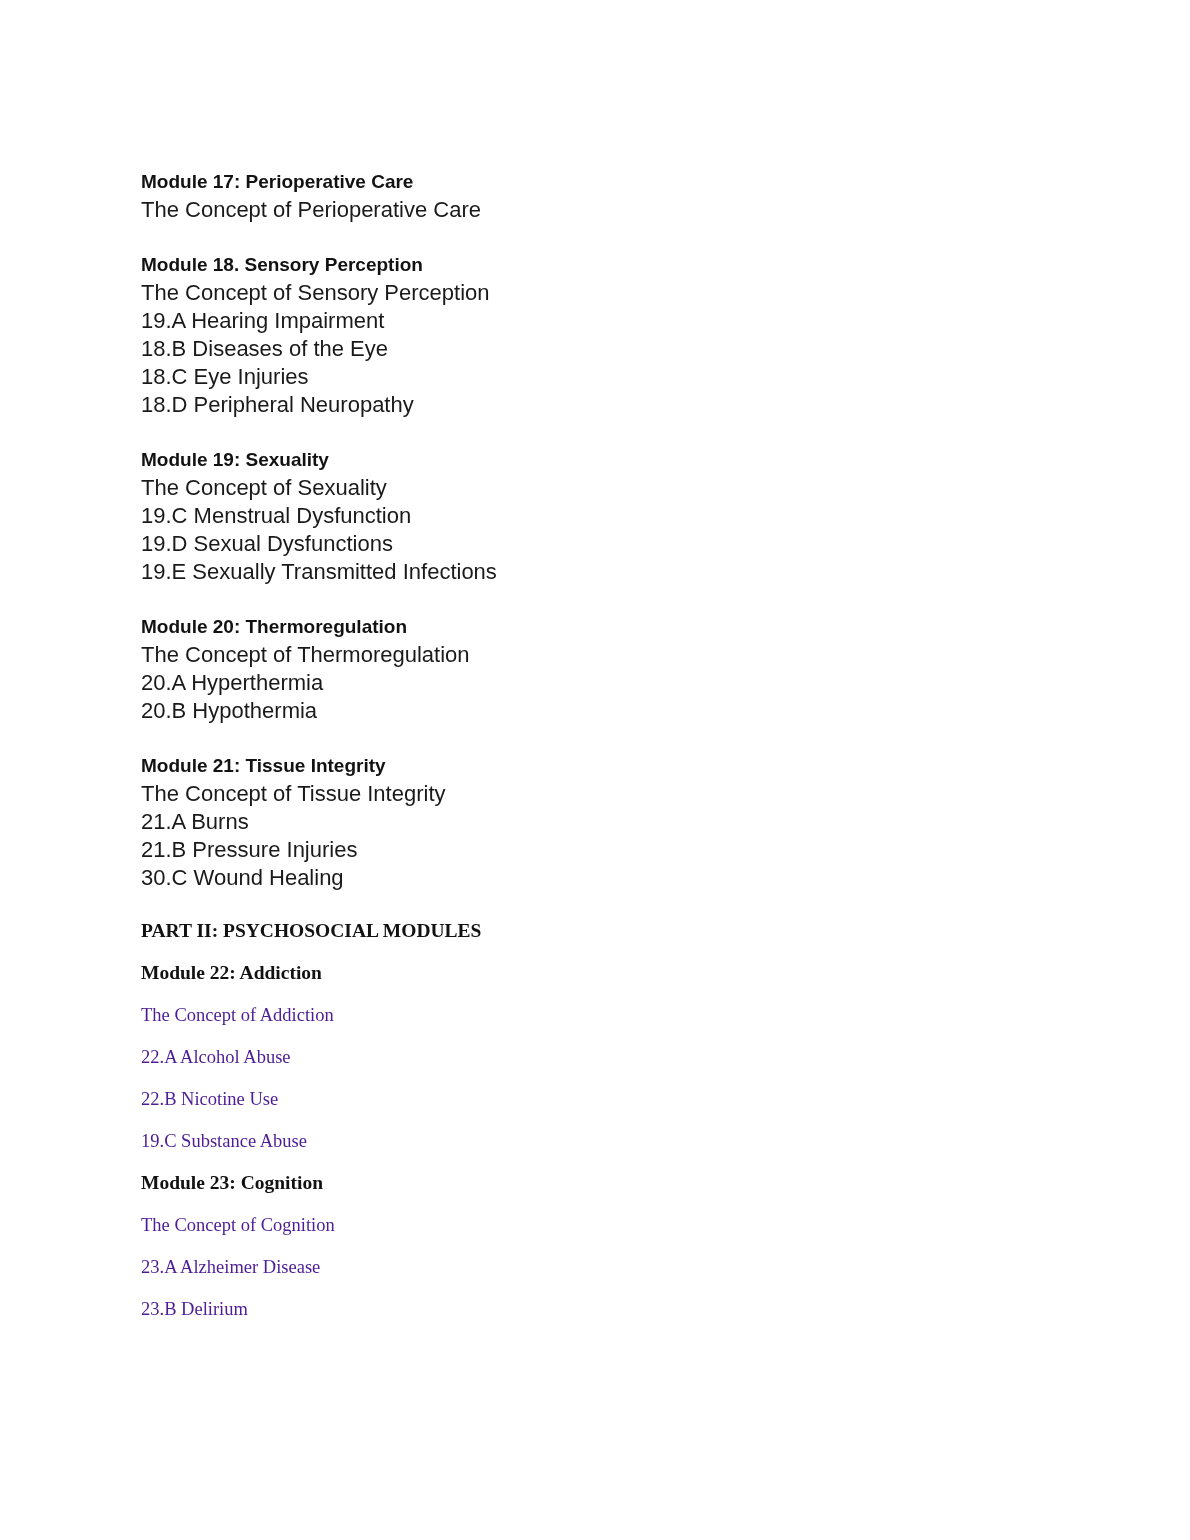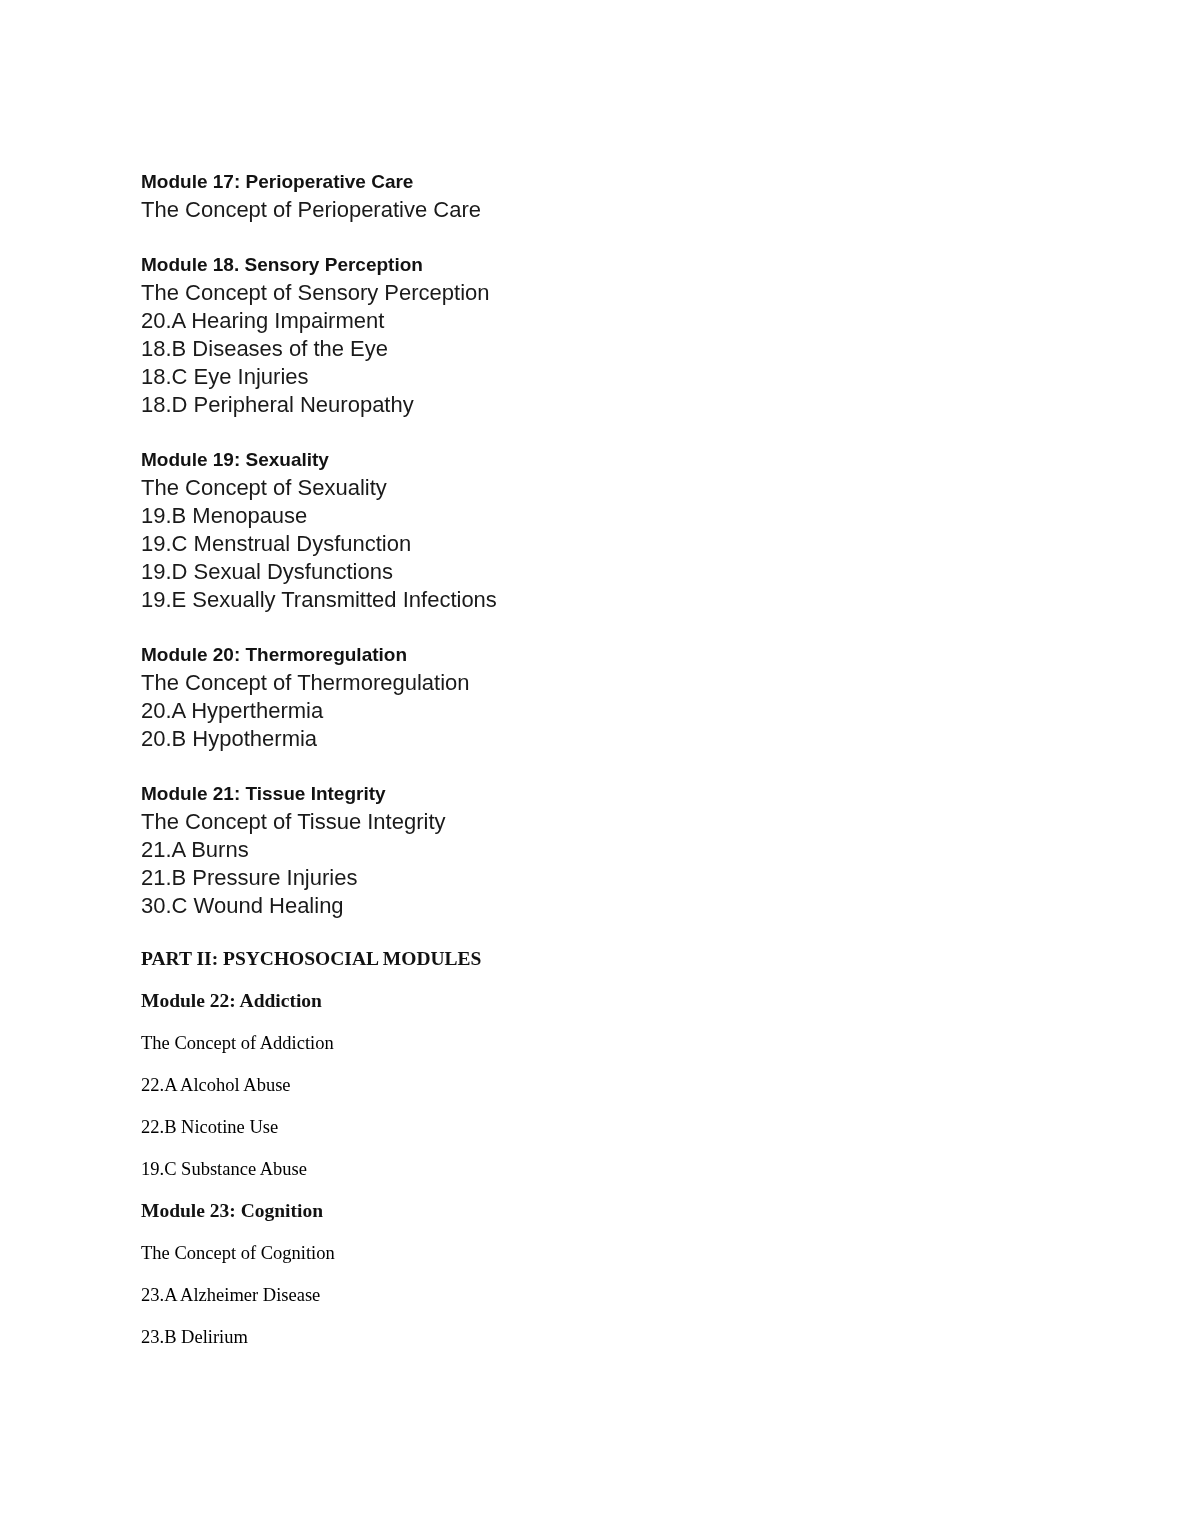--- a/index.html
+++ b/index.html
@@ -42,47 +42,46 @@
     font-size: 19.5px;
     font-weight: bold;
     line-height: 24px;
     margin: 0 0 18px 0;
     color: #121212;
   }
   .sec-serif .line {
     font-size: 18.5px;
     line-height: 24px;
     margin: 0 0 18px 0;
-    color: #000000;
+    color: #4c1d95;
   }
   .sec-serif.first-serif {
     margin-top: 8px;
   }
 </style>
 </head>
 <body>
 
 <div class="page">
   <div>
       <section class="sec-sans">
         <div class="heading">Module 17: Perioperative Care</div>
         <div class="line">The Concept of Perioperative Care</div>
       </section>
       <section class="sec-sans">
         <div class="heading">Module 18. Sensory Perception</div>
         <div class="line">The Concept of Sensory Perception</div>
-        <div class="line">20.A Hearing Impairment</div>
+        <div class="line">19.A Hearing Impairment</div>
         <div class="line">18.B Diseases of the Eye</div>
         <div class="line">18.C Eye Injuries</div>
         <div class="line">18.D Peripheral Neuropathy</div>
       </section>
       <section class="sec-sans">
         <div class="heading">Module 19: Sexuality</div>
         <div class="line">The Concept of Sexuality</div>
-        <div class="line">19.B Menopause</div>
         <div class="line">19.C Menstrual Dysfunction</div>
         <div class="line">19.D Sexual Dysfunctions</div>
         <div class="line">19.E Sexually Transmitted Infections</div>
       </section>
       <section class="sec-sans">
         <div class="heading">Module 20: Thermoregulation</div>
         <div class="line">The Concept of Thermoregulation</div>
         <div class="line">20.A Hyperthermia</div>
         <div class="line">20.B Hypothermia</div>
       </section>

